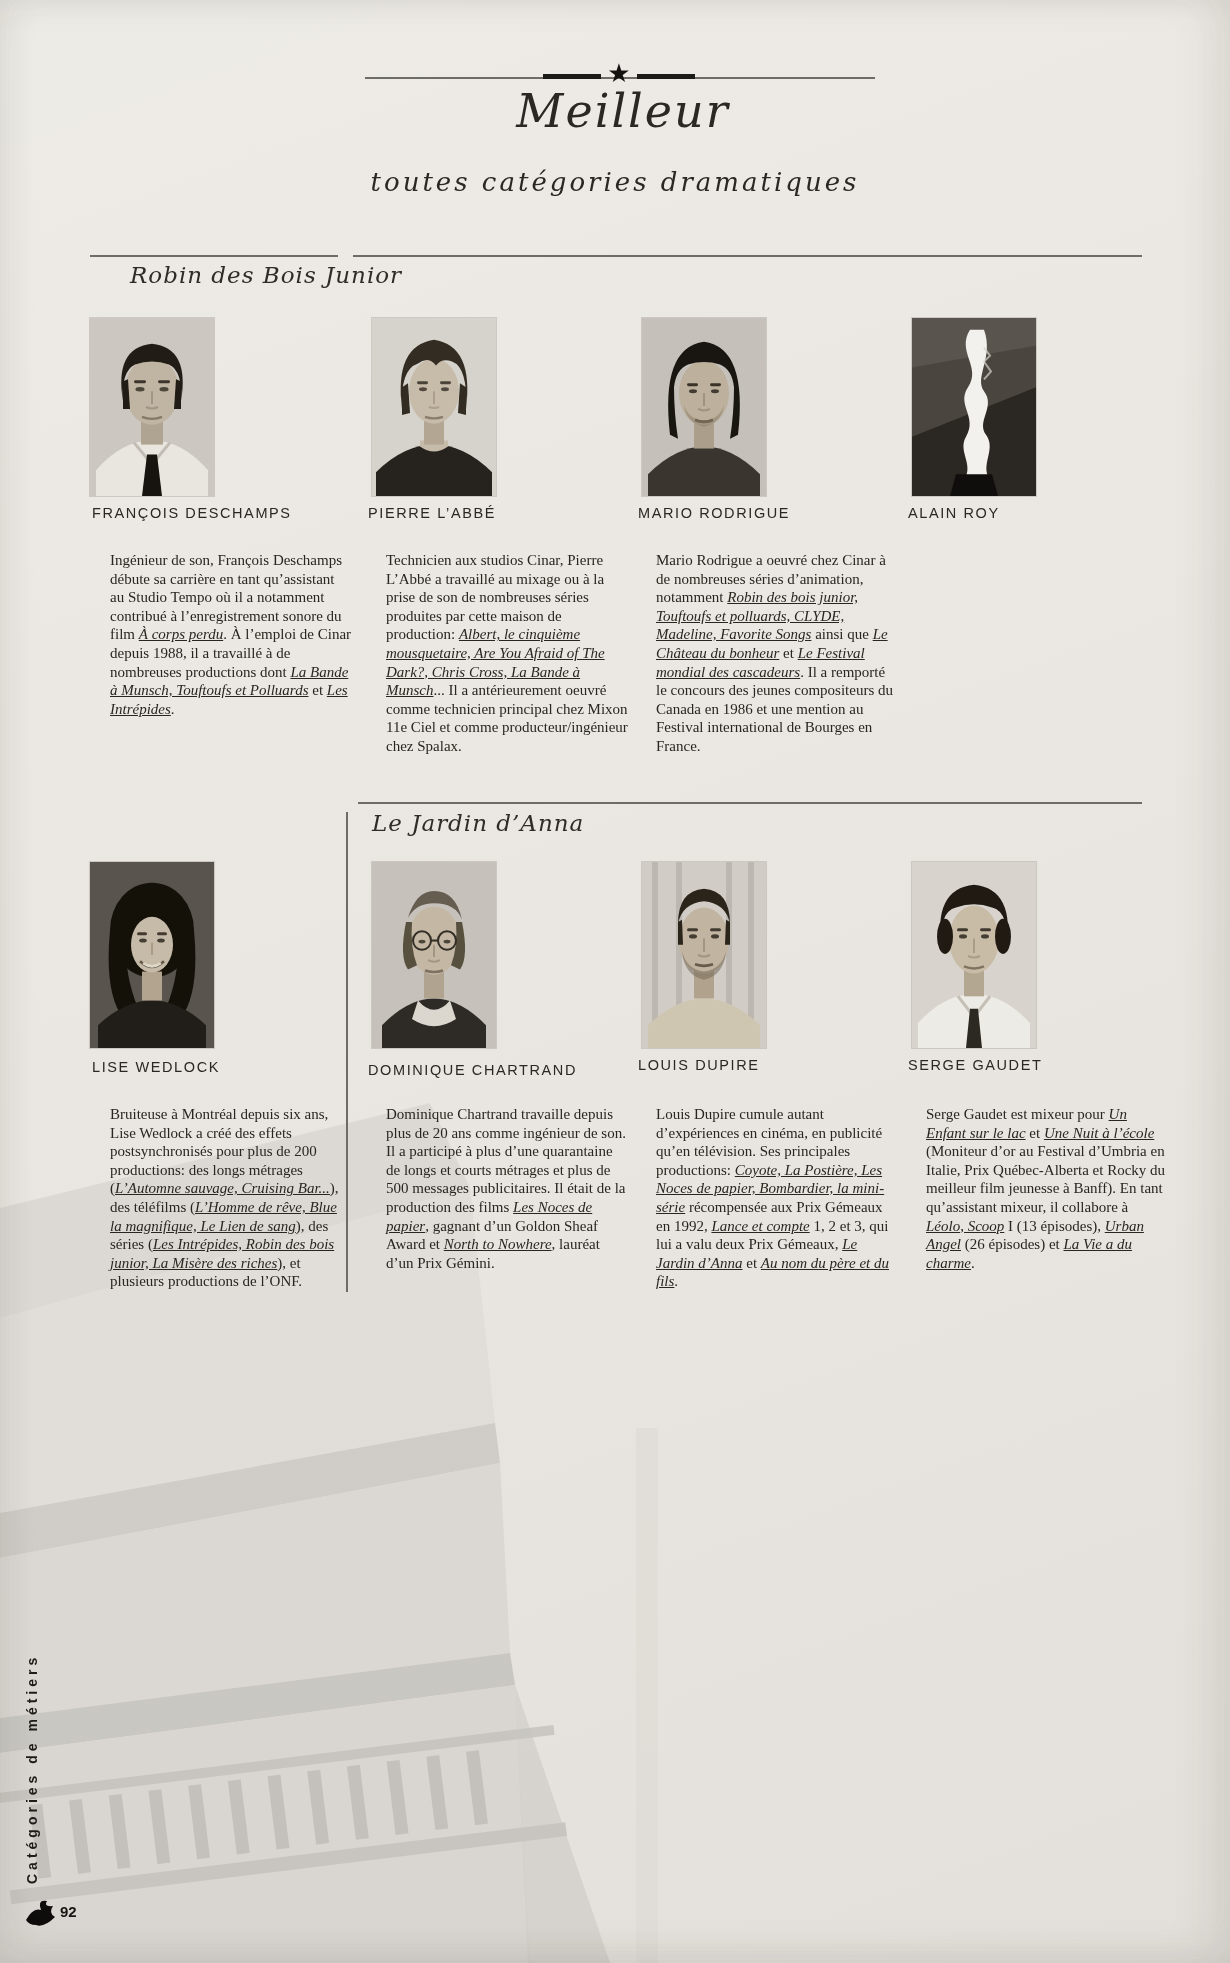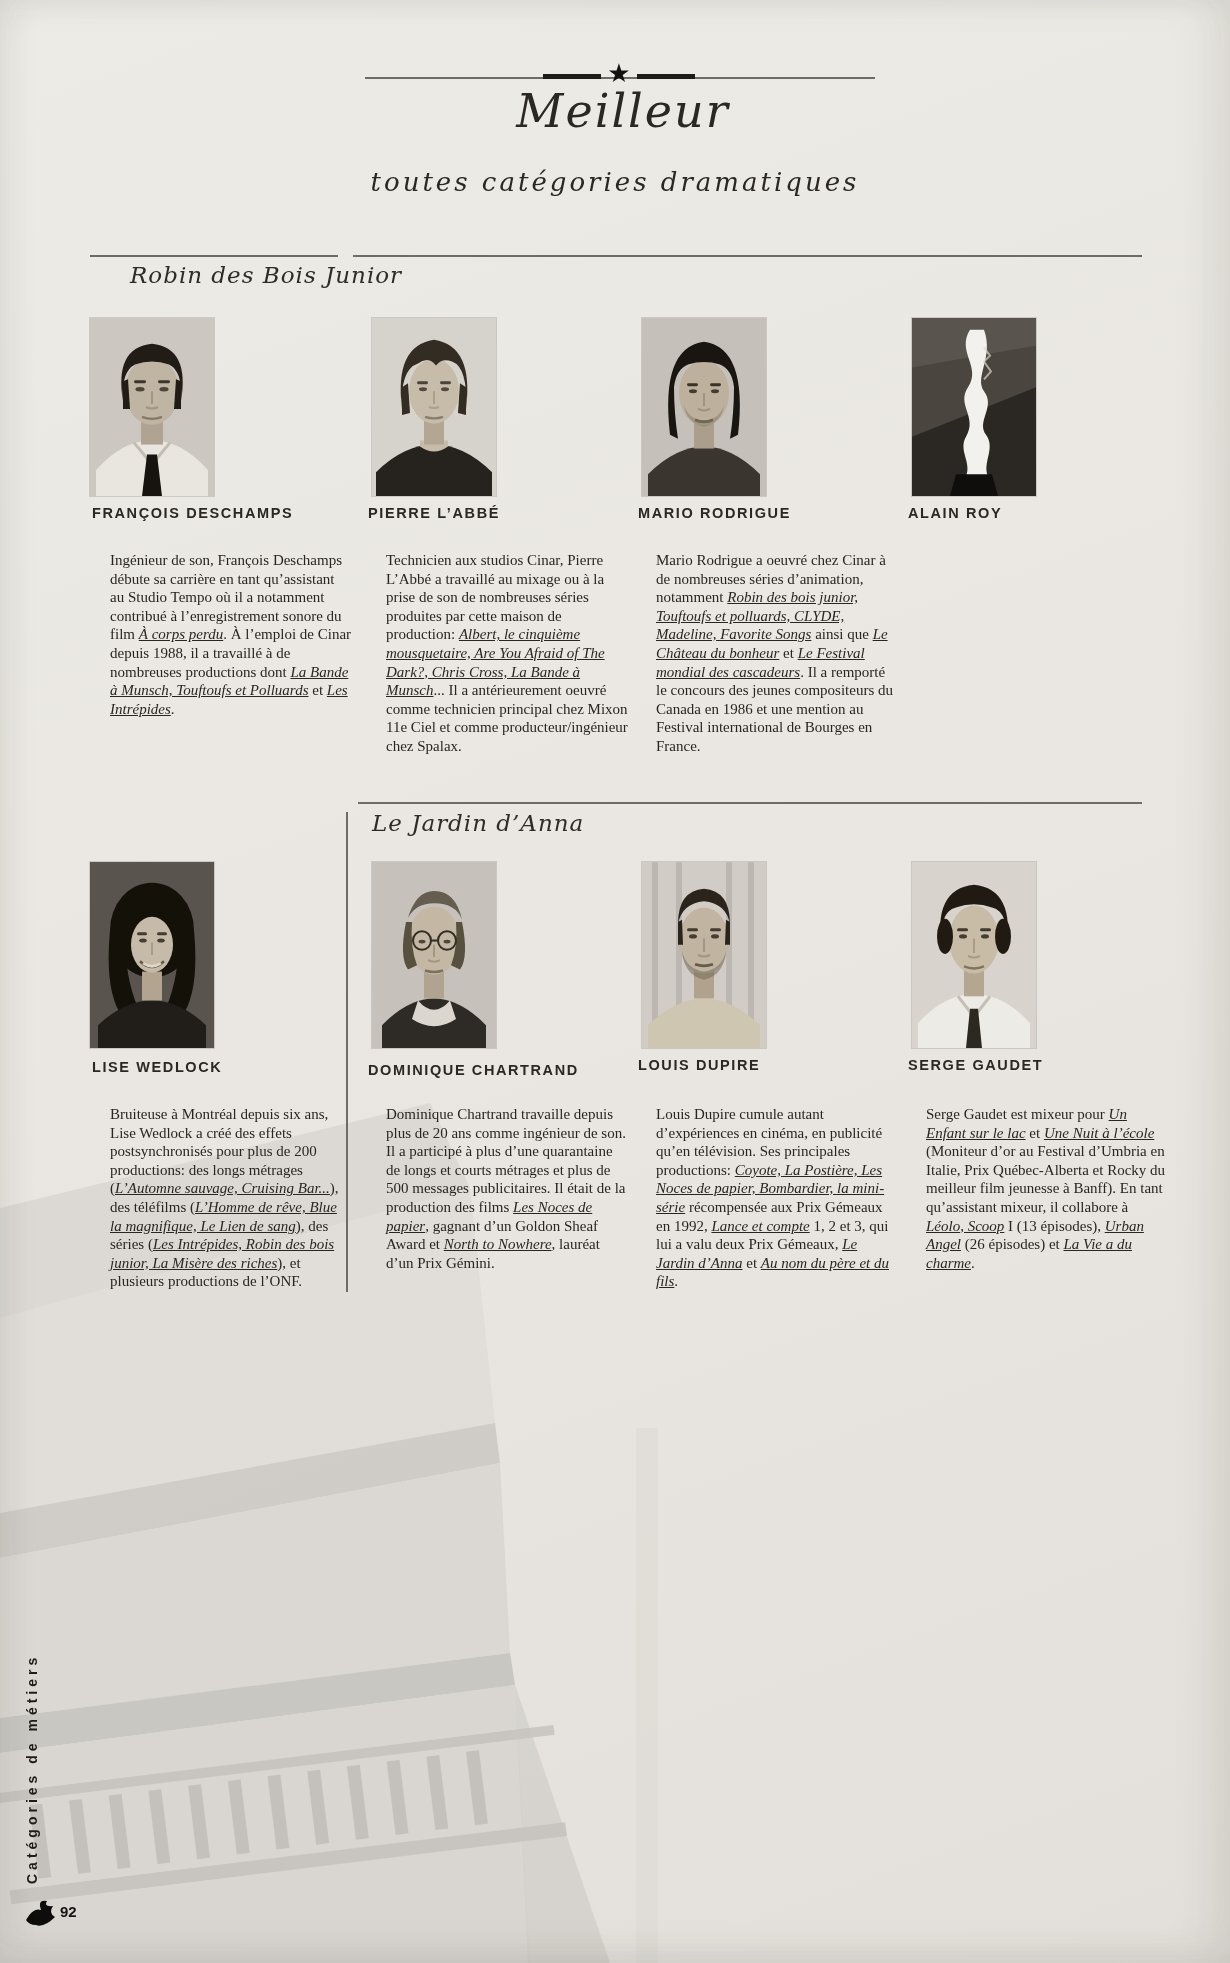--- a/index.html
+++ b/index.html
@@ -18,21 +18,21 @@
   .star{position:absolute;z-index:3;font-size:26px;color:#14120f;text-align:center;line-height:26px;
     font-family:"DejaVu Sans",sans-serif;}
   .title{position:absolute;left:0;width:1230px;text-align:center;z-index:3;
     font-family:"DejaVu Serif",serif;font-style:italic;color:#2b2823;}
   .t1{font-size:46px;letter-spacing:2px;}
   .t2,.t3,.t4{font-size:26px;letter-spacing:3px;}
   .script-header{position:absolute;z-index:3;font-family:"DejaVu Serif",serif;font-style:italic;
     font-size:23px;letter-spacing:1px;color:#2f2c27;white-space:nowrap;}
   .photo{position:absolute;margin:0;z-index:3;box-shadow:0 0 0 1px rgba(110,105,95,.25);}
   .photo svg{display:block;width:100%;height:100%;}
-  .pname{position:absolute;z-index:3;font-family:"Liberation Sans",sans-serif;font-weight:700;
+  .pname{position:absolute;z-index:3;font-family:"Liberation Sans",sans-serif;font-weight:400;
     font-size:14.5px;letter-spacing:1.6px;color:#2b2824;white-space:nowrap;}
   .bio{position:absolute;z-index:3;width:242px;margin:18px;font-size:15px;line-height:18.6px;
     color:#29251f;text-align:left;}
   .bio i{font-style:italic;text-decoration:underline;}
   .side-label{position:absolute;left:24px;top:1592px;height:292px;z-index:3;
     writing-mode:vertical-rl;transform:rotate(180deg);
     font-family:"Liberation Sans",sans-serif;font-size:14px;font-weight:600;
     letter-spacing:4px;color:#1d1c19;}
   .pagenum{position:absolute;left:60px;top:1903px;z-index:3;
     font-family:"Liberation Sans",sans-serif;font-size:15px;font-weight:700;color:#161411;}

